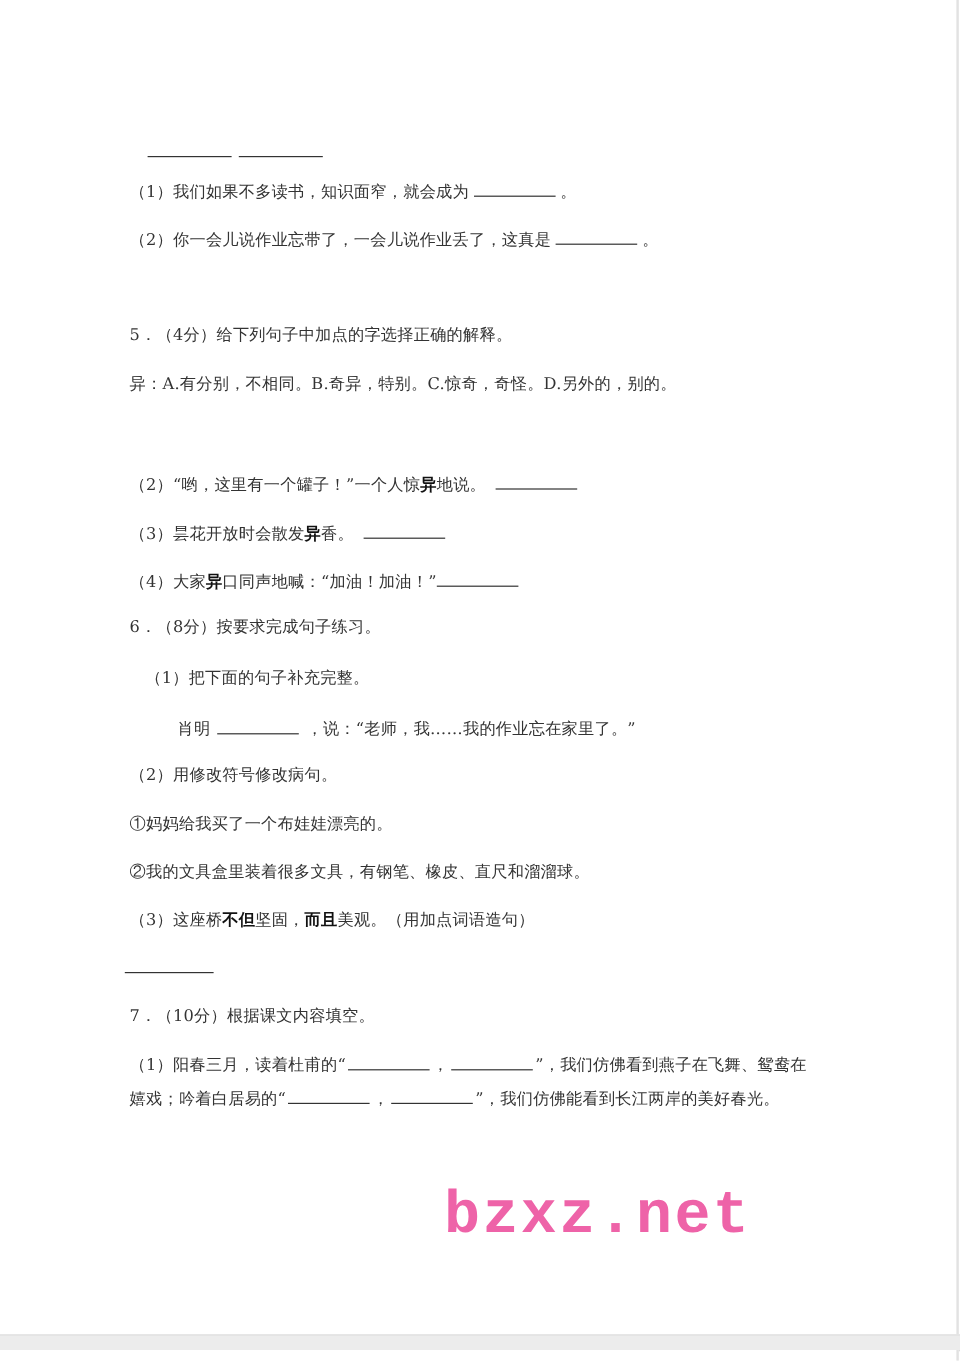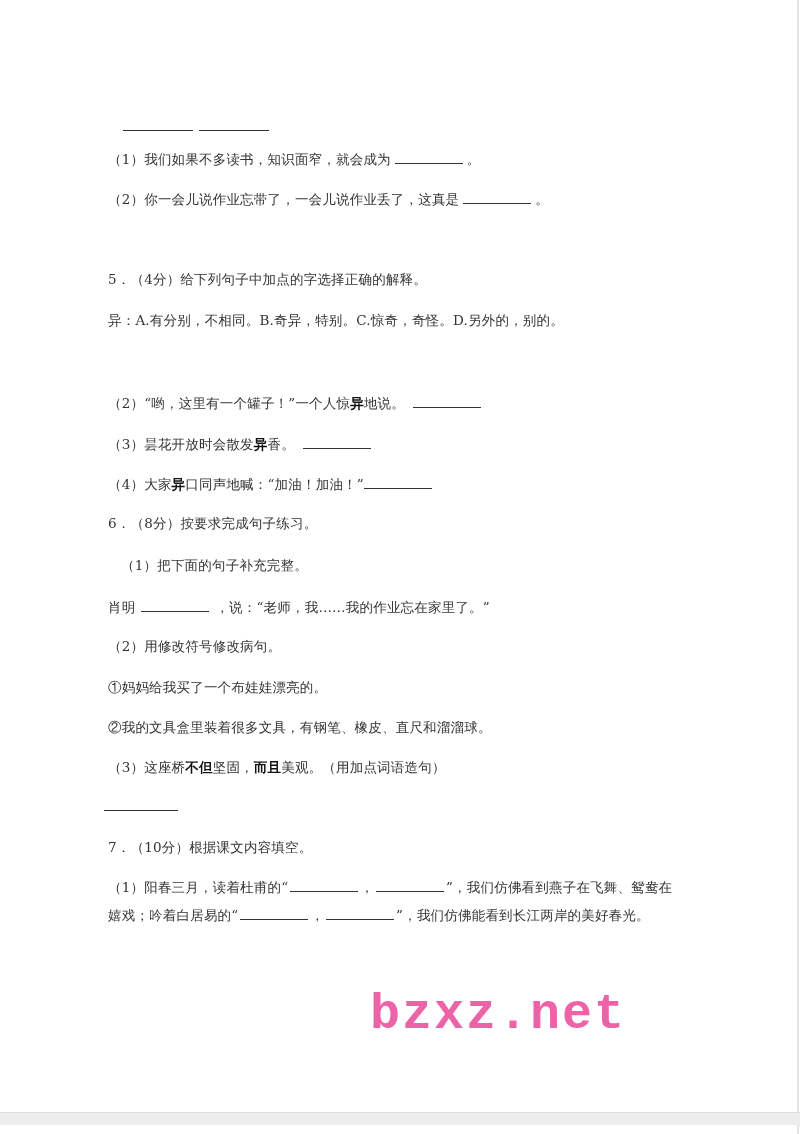--- a/index.html
+++ b/index.html
@@ -109,21 +109,21 @@
   </div>
   <div class="line" style="top:434px;">
     <span>（3）昙花开放时会散发</span><span class="b">异</span><span>香。</span><span class="blank" style="margin-left:8px;"></span>
   </div>
   <div class="line" style="top:474px;">
     <span>（4）大家</span><span class="b">异</span><span>口同声地喊：“加油！加油！”</span><span class="blank" style="margin-left:0;"></span>
   </div>
 
   <div class="line" style="top:514px;">6．（8分）按要求完成句子练习。</div>
   <div class="line" style="top:556px;margin-left:13px;">（1）把下面的句子补充完整。</div>
-  <div class="line" style="top:597px;">
+  <div class="line" style="top:597px;margin-left:40px;">
     <span>肖明</span><span class="blank" style="margin:0 6px;"></span><span>，说：“老师，我……我的作业忘在家里了。”</span>
   </div>
   <div class="line" style="top:637px;">（2）用修改符号修改病句。</div>
   <div class="line" style="top:678px;">①妈妈给我买了一个布娃娃漂亮的。</div>
   <div class="line" style="top:718px;">②我的文具盒里装着很多文具，有钢笔、橡皮、直尺和溜溜球。</div>
   <div class="line" style="top:758px;">
     <span>（3）这座桥</span><span class="b">不但</span><span>坚固，</span><span class="b">而且</span><span>美观。（用加点词语造句）</span>
   </div>
   <div class="line" style="top:796px; left:104px;">
     <span class="blank" style="margin:0; width:74px;"></span>

